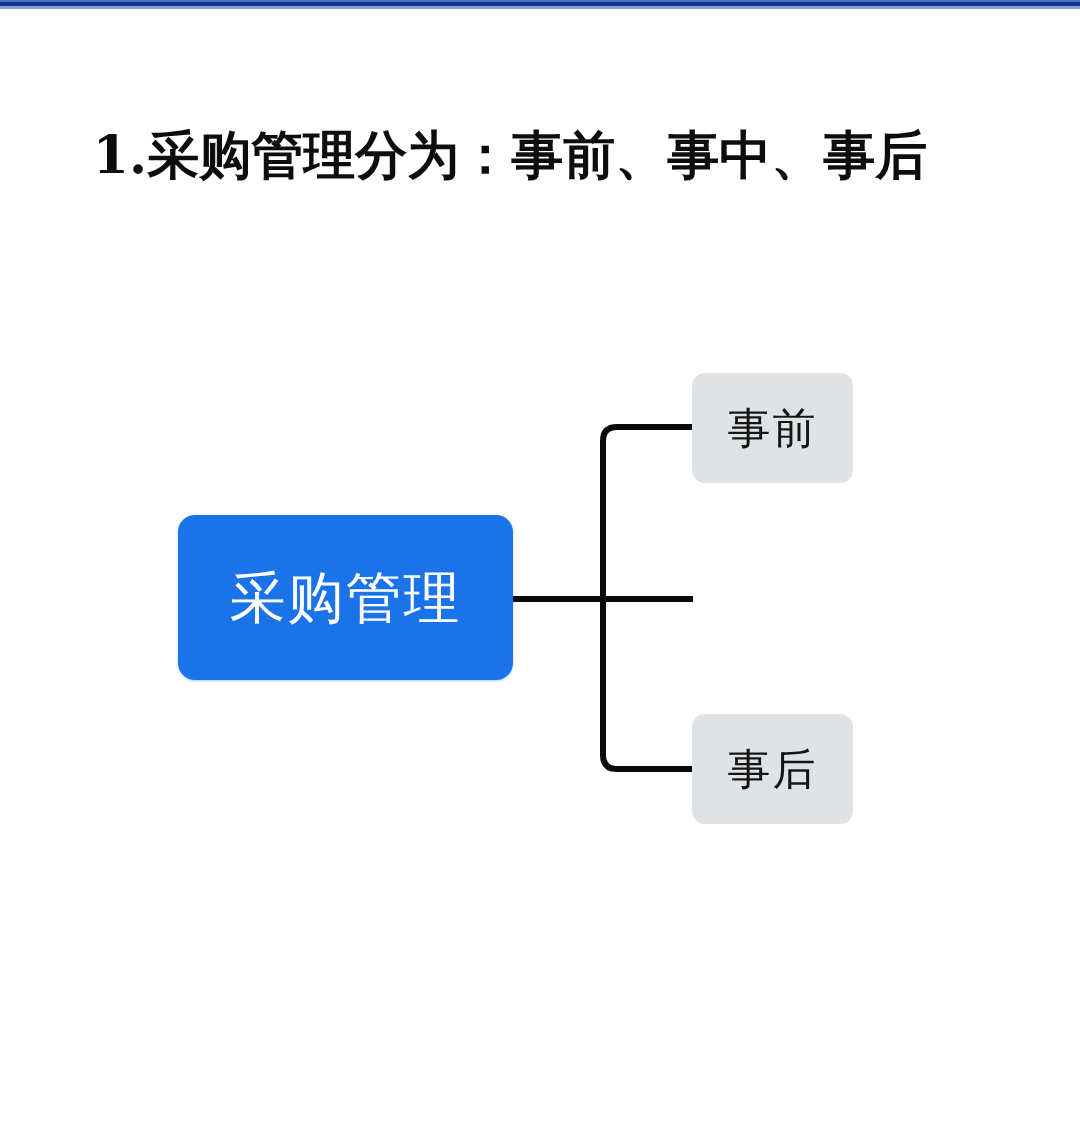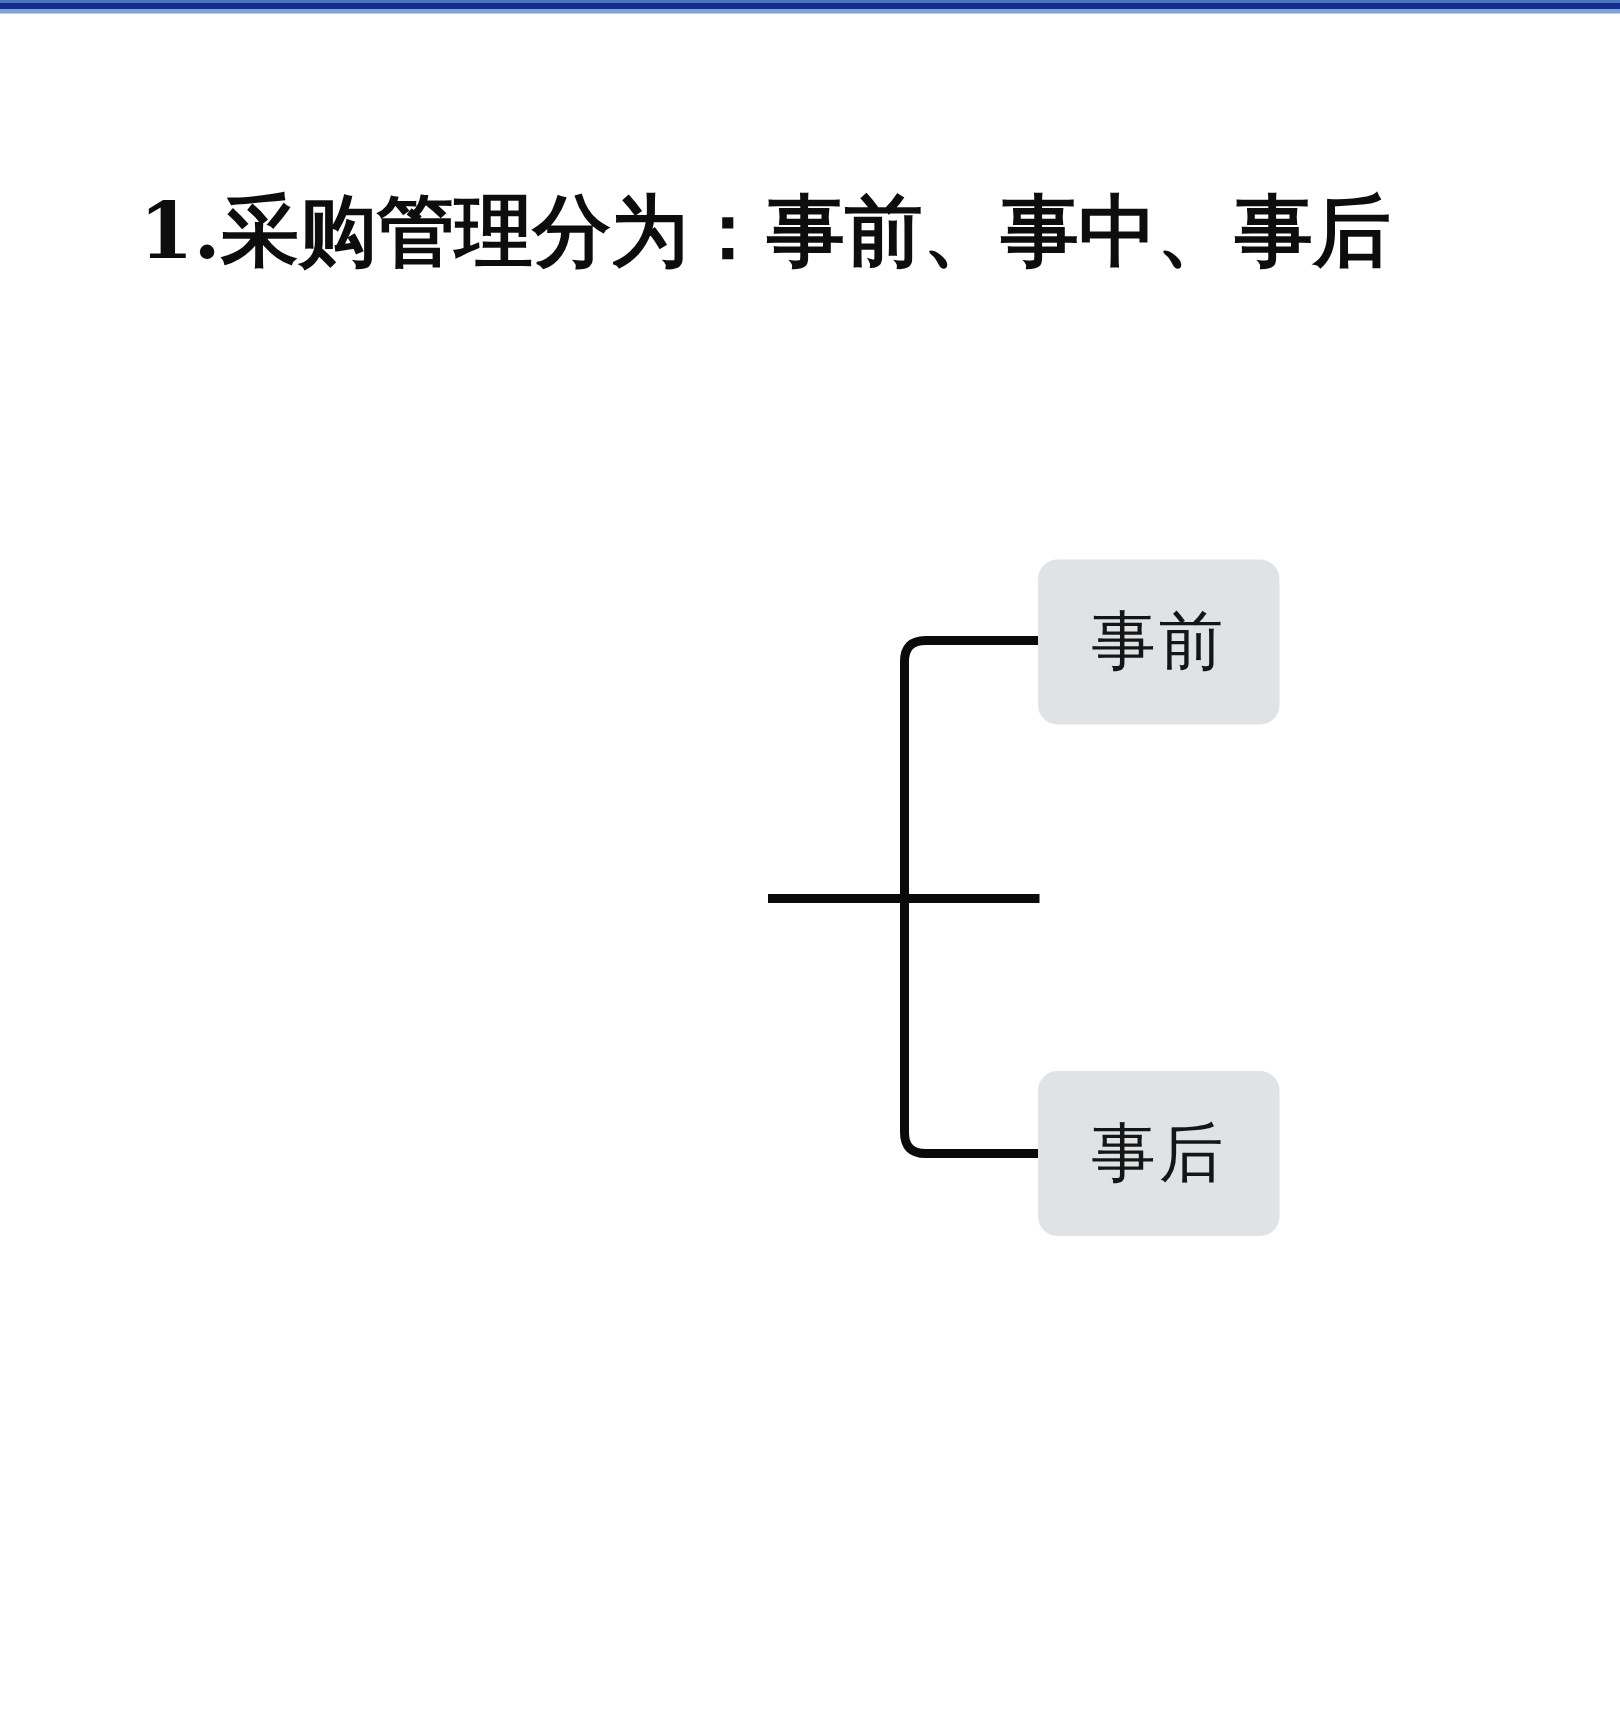--- a/index.html
+++ b/index.html
@@ -136,20 +136,23 @@
 
     <path d="M 512 599 L 603 599" fill="none" stroke="#0a0a0a" stroke-width="6" stroke-linecap="butt"></path>
 
     <path d="M 603 599 L 603 441 Q 603 427 617 427 L 693 427" fill="none" stroke="#0a0a0a" stroke-width="6" stroke-linecap="butt"></path>
 
     <path d="M 603 599 L 693 599" fill="none" stroke="#0a0a0a" stroke-width="6" stroke-linecap="butt"></path>
 
     <path d="M 603 599 L 603 755 Q 603 769 617 769 L 693 769" fill="none" stroke="#0a0a0a" stroke-width="6" stroke-linecap="butt"></path>
   </svg>
 
+  <div id="root-node">
+    <span class="node-label">采购管理</span>
+  </div>
 
   <div class="child-node" id="child-node-0">
     <span class="node-label">事前</span>
   </div>
 
 
   <div class="child-node" id="child-node-2">
     <span class="node-label">事后</span>
   </div>
 

